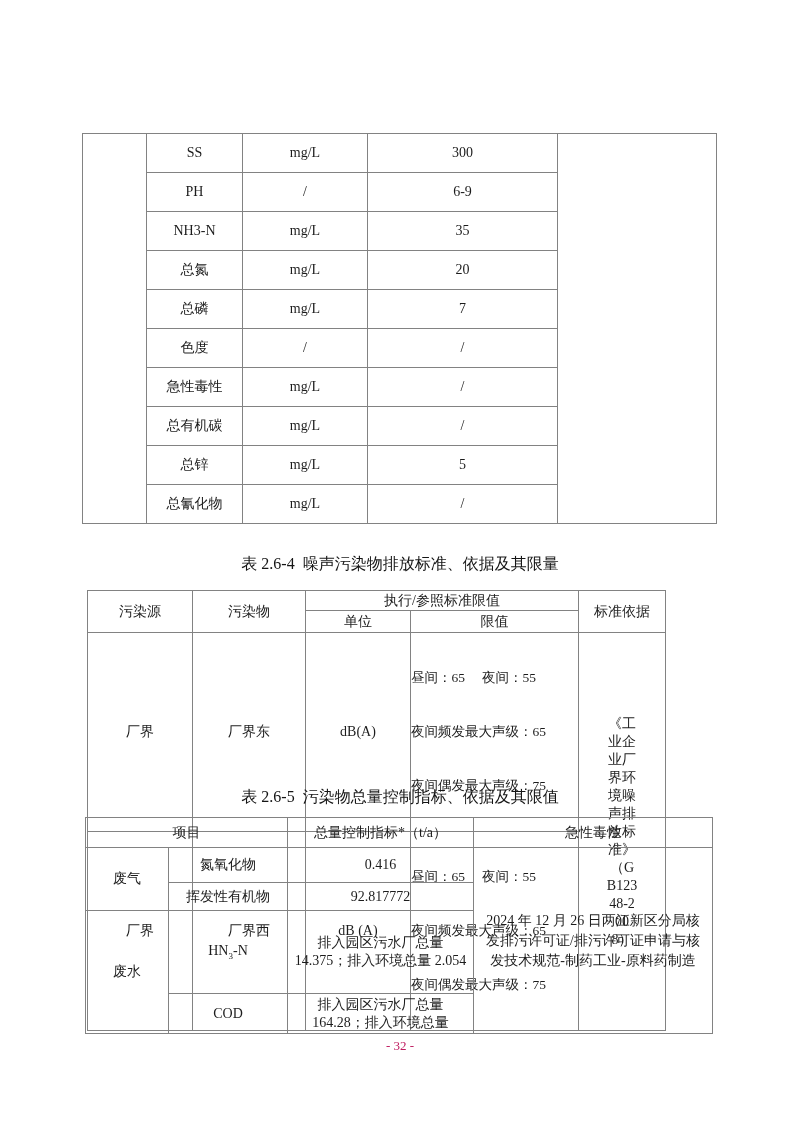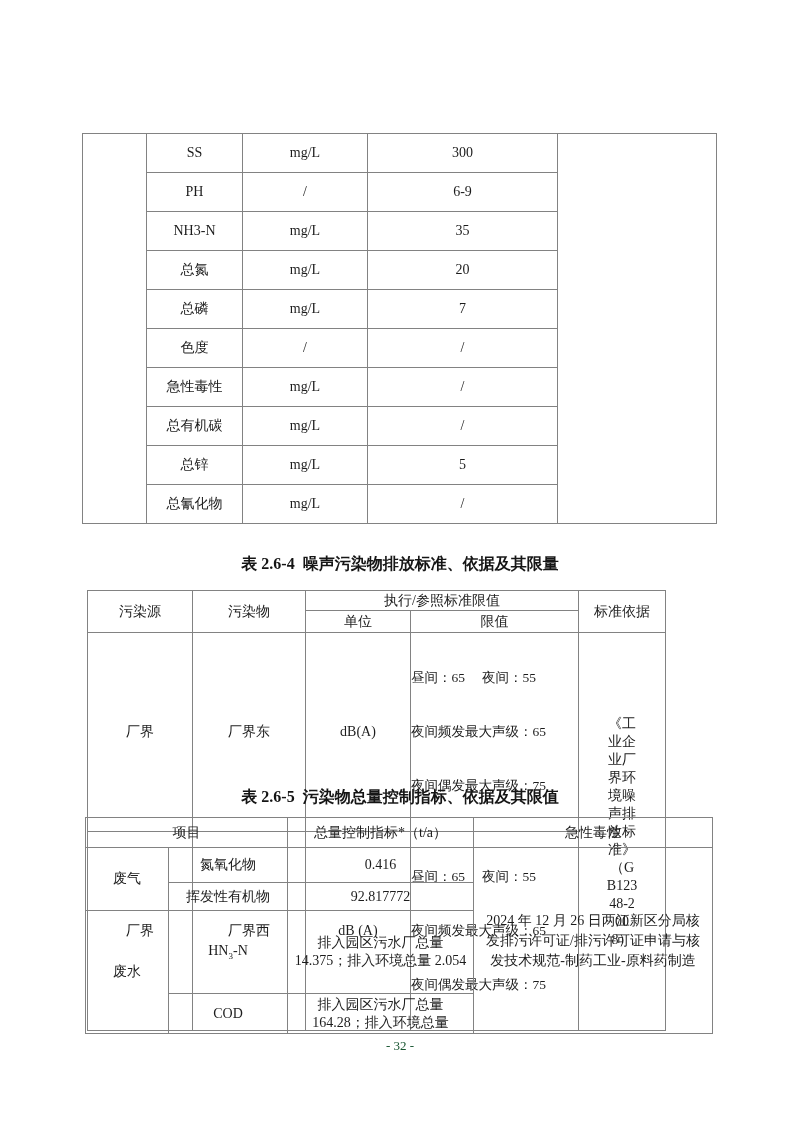--- a/index.html
+++ b/index.html
@@ -65,36 +65,36 @@
     line-height: 20px;
     font-size: 14px;
   }
   sub { font-size: 9px; }
   
   .tbl-title {
     position: absolute;
     left: 0;
     right: 0;
     text-align: center;
-    font-weight: bold;
+    font-weight: normal;
     font-size: 16px;
     line-height: 22px;
     white-space: pre-wrap;
     color: #151515;
   }
   .title-4 { top: 553px; }
   .title-5 { top: 786px; }
   .pageno {
     position: absolute;
     left: 0;
     right: 0;
     top: 1038px;
     text-align: center;
     font-size: 13px;
-    color: #14532d;
+    color: #be185d;
   }
 </style>
 </head>
 <body>
 
 <div class="page">
 
   <table class="t1">
     <colgroup>
       <col style="width:64px">

